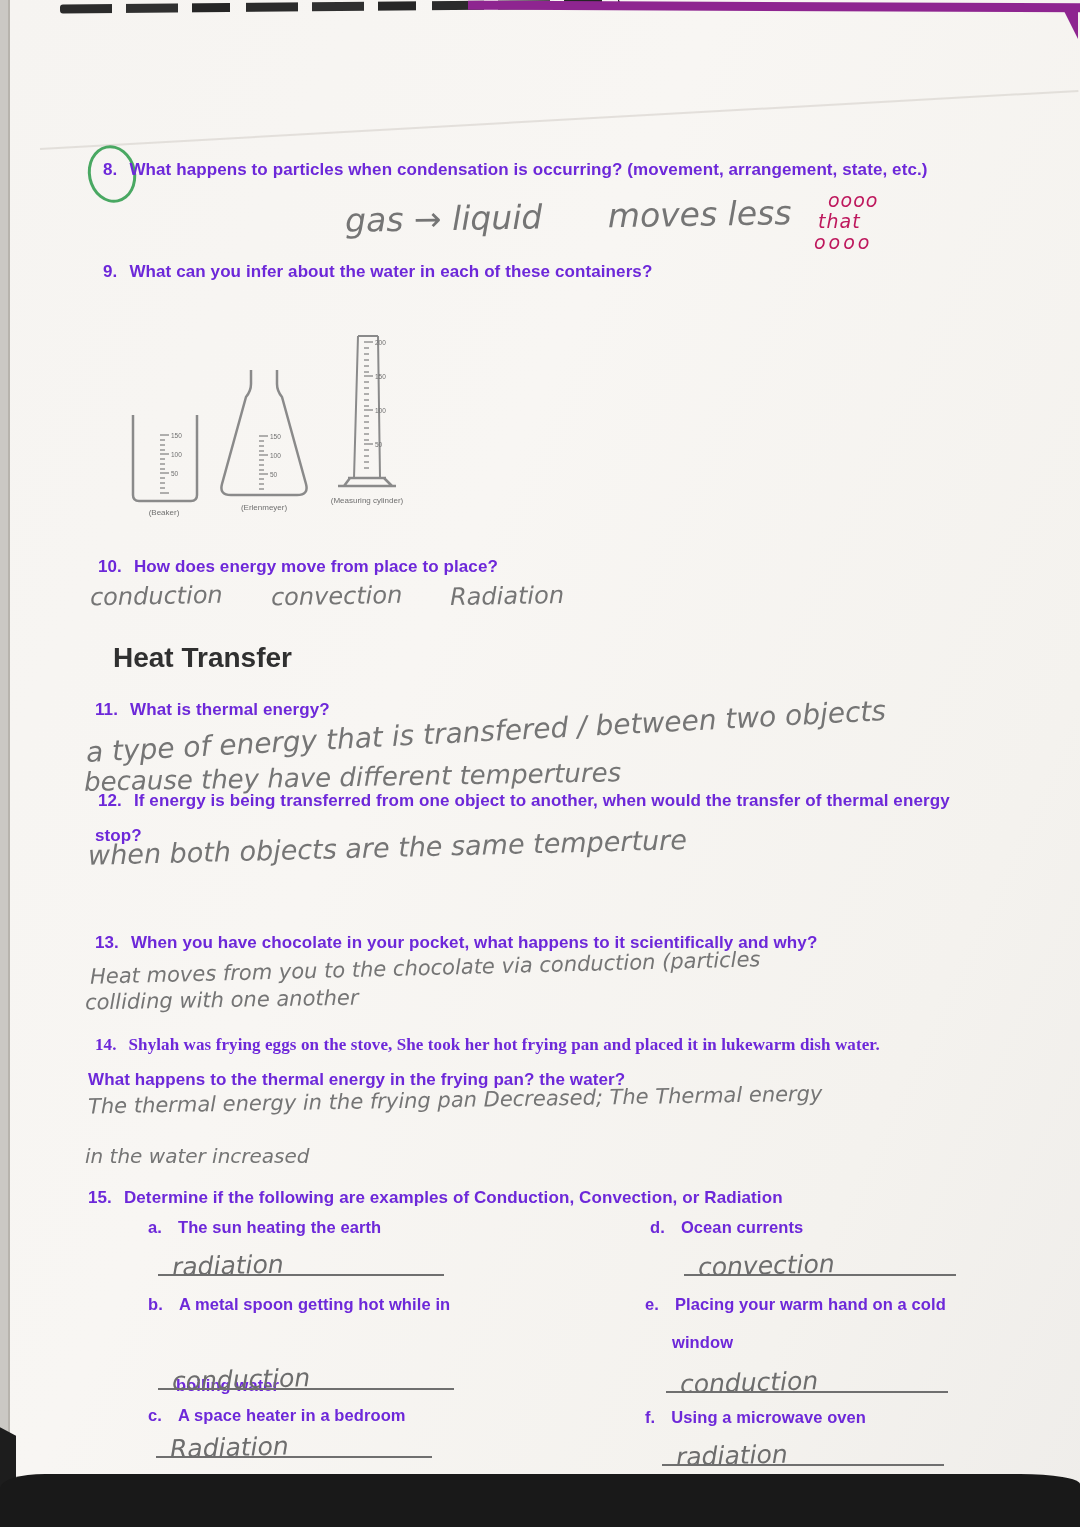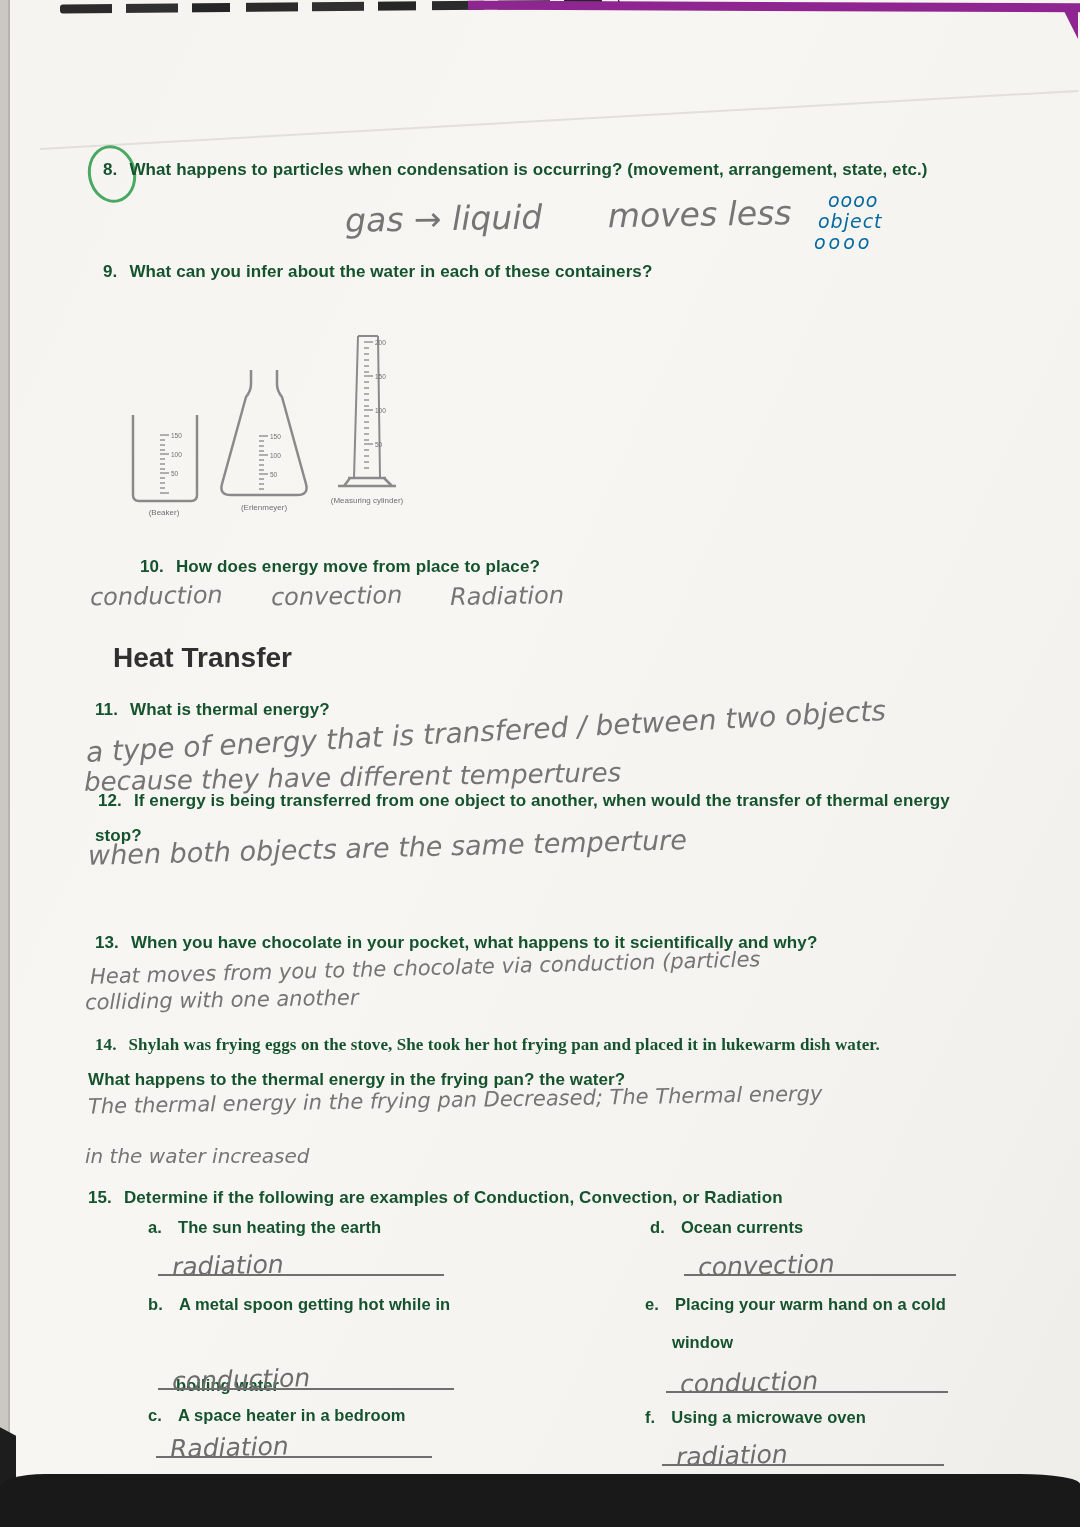--- a/index.html
+++ b/index.html
@@ -17,26 +17,26 @@
   .top-dashes{
     position:absolute;left:60px;top:2px;width:560px;height:9px;transform:rotate(-.5deg);
     background:repeating-linear-gradient(90deg,#2b2b2b 0 52px,rgba(0,0,0,0) 52px 66px,#303030 66px 118px,rgba(0,0,0,0) 118px 132px,#262626 132px 170px,rgba(0,0,0,0) 170px 186px);
     border-radius:3px;
   }
   .binder-strip{position:absolute;left:468px;top:2px;width:612px;height:9px;background:#8e2590;transform:rotate(.25deg);}
   .binder-strip-corner{position:absolute;left:1062px;top:7px;width:0;height:0;border-top:32px solid #8e2590;border-left:16px solid transparent;}
   .bottom-band{position:absolute;left:0;top:1474px;width:1080px;height:53px;background:#191919;border-radius:45px 60px 0 0/14px 10px;}
   .corner-wedge{position:absolute;left:-6px;top:1430px;width:22px;height:100px;background:#1d1d1d;transform:skewY(28deg);}
 
-  .print{position:absolute;color:#14532d;font-weight:600;font-size:17px;letter-spacing:.1px;white-space:nowrap;}
+  .print{position:absolute;color:#6d28d9;font-weight:600;font-size:17px;letter-spacing:.1px;white-space:nowrap;}
   .print .qnum{margin-right:12px;}
   .heading{position:absolute;color:#303030;font-weight:700;font-size:28px;}
   .hw{position:absolute;font-family:"DejaVu Sans",sans-serif;font-style:italic;color:#757575;white-space:nowrap;}
   .grade-circle{position:absolute;left:88px;top:145px;width:42px;height:52px;border:3.5px solid #49a862;border-radius:50%;transform:rotate(-12deg);}
-  .particles{position:absolute;left:818px;top:190px;font-family:"DejaVu Sans",sans-serif;color:#0369a1;font-size:19px;line-height:21px;font-style:italic;letter-spacing:1px;}
+  .particles{position:absolute;left:818px;top:190px;font-family:"DejaVu Sans",sans-serif;color:#be185d;font-size:19px;line-height:21px;font-style:italic;letter-spacing:1px;}
   .particles div:nth-child(1){margin-left:10px;}
   .particles div:nth-child(3){margin-left:-4px;letter-spacing:3px;}
   .answers-row{position:absolute;display:flex;gap:48px;}
   .ansline{position:absolute;border-bottom:2.5px solid #6f6f6f;display:flex;align-items:flex-end;padding-left:14px;height:36px;}
   .ansline .hw-in{font-family:"DejaVu Sans",sans-serif;font-style:italic;color:#6d6d6d;font-size:25px;transform:rotate(-1.5deg);position:relative;top:6px;white-space:nowrap;}
   svg text{font-family:"Liberation Sans",sans-serif;fill:#6f6f6f;}
   svg path,svg line{stroke:#8a8a8a;fill:none;}
   .ticks{stroke:#666;stroke-width:1;}
 </style>
 </head>
@@ -52,21 +52,21 @@
 <div class="grade-circle"></div>
 <div class="print" style="left:103px;top:160px;">
   <span class="qnum">8.</span><span>What happens to particles when condensation is occurring? (movement, arrangement, state, etc.)</span>
 </div>
 <div class="hw" style="left:345px;top:197px;font-size:33px;transform:rotate(-1deg);">
   <span>gas → liquid</span>
   <span style="margin-left:55px;">moves less</span>
 </div>
 <div class="particles">
   <div>oooo</div>
-  <div>object</div>
+  <div>that</div>
   <div>oooo</div>
 </div>
 
 <div class="print" style="left:103px;top:262px;">
   <span class="qnum">9.</span><span>What can you infer about the water in each of these containers?</span>
 </div>
 
 <svg style="position:absolute;left:125px;top:328px;" width="300" height="195" viewBox="0 0 300 195">
 
   <g transform="translate(5,85)">
@@ -92,21 +92,21 @@
     <path d="M18,150 h38 M14,158 l6,-8 M62,158 l-8,-8 M8,158 h58" stroke-width="2.5"></path>
     <path class="ticks" d="M34,14 h9 M34,20 h5 M34,26 h5 M34,32 h5 M34,38 h5 M34,44 h5 M34,48 h9 M34,54 h5 M34,60 h5 M34,66 h5 M34,72 h5 M34,78 h5 M34,82 h9 M34,88 h5 M34,94 h5 M34,100 h5 M34,106 h5 M34,112 h5 M34,116 h9 M34,122 h5 M34,128 h5 M34,134 h5 M34,140 h5"></path>
     <text x="45" y="17" font-size="6.5">200</text>
     <text x="45" y="51" font-size="6.5">150</text>
     <text x="45" y="85" font-size="6.5">100</text>
     <text x="45" y="119" font-size="6.5">50</text>
     <text x="37" y="175" font-size="8" text-anchor="middle">(Measuring cylinder)</text>
   </g>
 </svg>
 
-<div class="print" style="left:98px;top:557px;margin-left:42px;">
+<div class="print" style="left:98px;top:557px;">
   <span class="qnum">10.</span><span>How does energy move from place to place?</span>
 </div>
 <div class="answers-row" style="left:90px;top:582px;">
   <span class="hw" style="position:static;font-size:24px;transform:rotate(-1deg);">conduction</span>
   <span class="hw" style="position:static;font-size:24px;transform:rotate(-1deg);">convection</span>
   <span class="hw" style="position:static;font-size:24px;transform:rotate(-1deg);">Radiation</span>
 </div>
 
 <div class="heading" style="left:95px;top:642px;margin-left:18px;">Heat Transfer</div>
 

